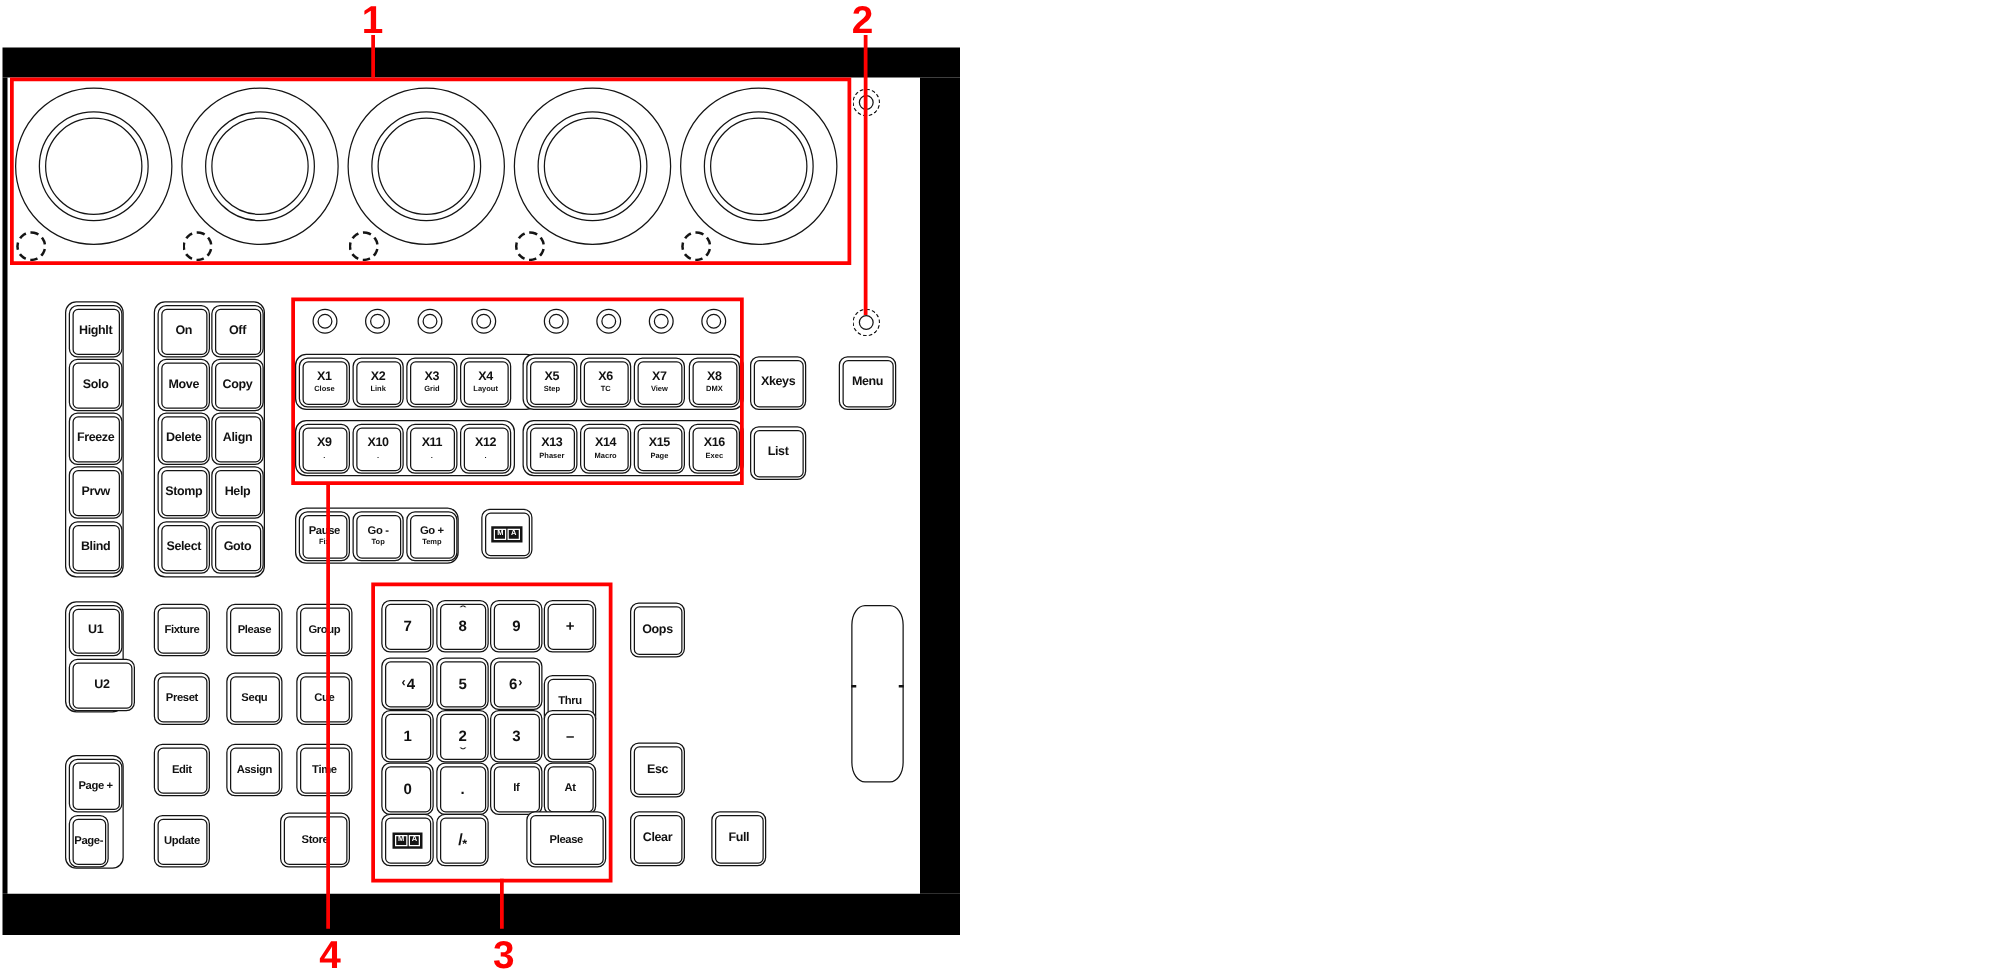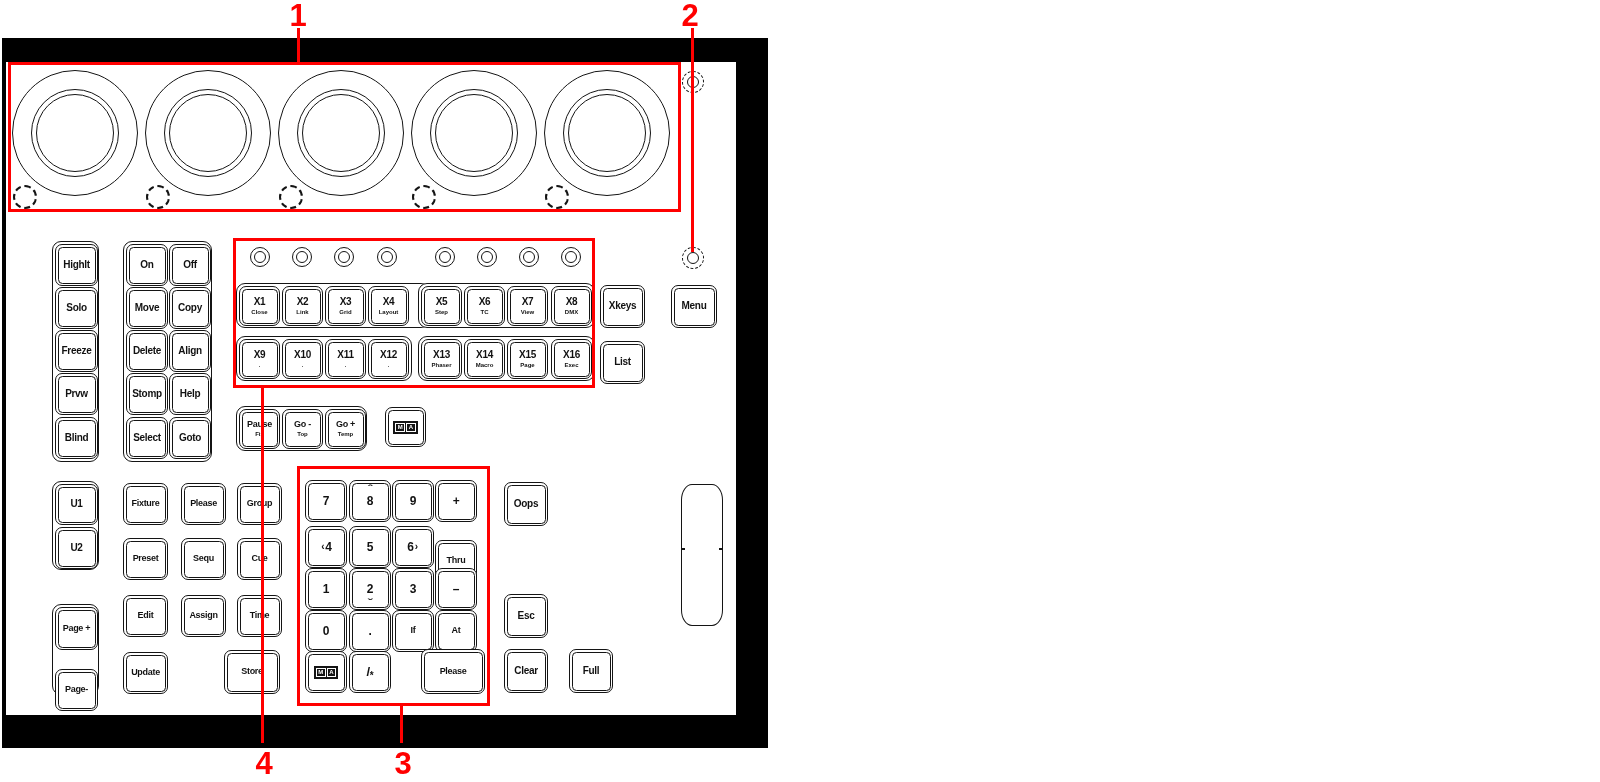--- a/index.html
+++ b/index.html
@@ -207,25 +207,25 @@
   <div class="key" style="left:600px;top:285px;width:45px;height:43px;">Xkeys</div>
   <div class="key" style="left:600px;top:341px;width:45px;height:43px;">List</div>
   <div class="key" style="left:671px;top:285px;width:46px;height:43px;">Menu</div>
   <div class="key" style="left:504px;top:482px;width:44px;height:44px;text-align:center;">Oops</div>
   <div class="key" style="left:504px;top:594px;width:44px;height:44px;">Esc</div>
   <div class="key" style="left:504px;top:649px;width:44px;height:44px;">Clear</div>
   <div class="key" style="left:569px;top:649px;width:44px;height:44px;">Full</div>
 
   <div class="kgroup" style="left:52px;top:481px;width:47px;height:89px;padding-left:24px;">
     <div class="key" style="left:2px;top:2px;width:43px;height:41px;">U1</div>
-    <div class="key" style="left:2px;top:45px;width:43px;height:42px;">U2</div>
+    <div class="key" style="left:2px;top:45px;width:53px;height:42px;">U2</div>
   </div>
   <div class="kgroup" style="left:52px;top:604px;width:47px;height:91px;">
     <div class="key word" style="left:2px;top:2px;width:43px;height:43px;">Page +</div>
-    <div class="key word" style="left:2px;top:64px;width:43px;height:42px;">Page-</div>
+    <div class="key word" style="left:2px;top:47px;width:32px;height:42px;">Page-</div>
   </div>
 
   <div class="key word" style="left:123px;top:483px;width:45px;height:42px;">Fixture</div>
   <div class="key word" style="left:181px;top:483px;width:45px;height:42px;">Please</div>
   <div class="key word" style="left:237px;top:483px;width:45px;height:42px;">Group</div>
   <div class="key word" style="left:123px;top:538px;width:45px;height:42px;">Preset</div>
   <div class="key word" style="left:181px;top:538px;width:45px;height:42px;">Sequ</div>
   <div class="key word" style="left:237px;top:538px;width:45px;height:42px;">Cue</div>
   <div class="key word" style="left:123px;top:595px;width:45px;height:42px;">Edit</div>
   <div class="key word" style="left:181px;top:595px;width:45px;height:42px;">Assign</div>

